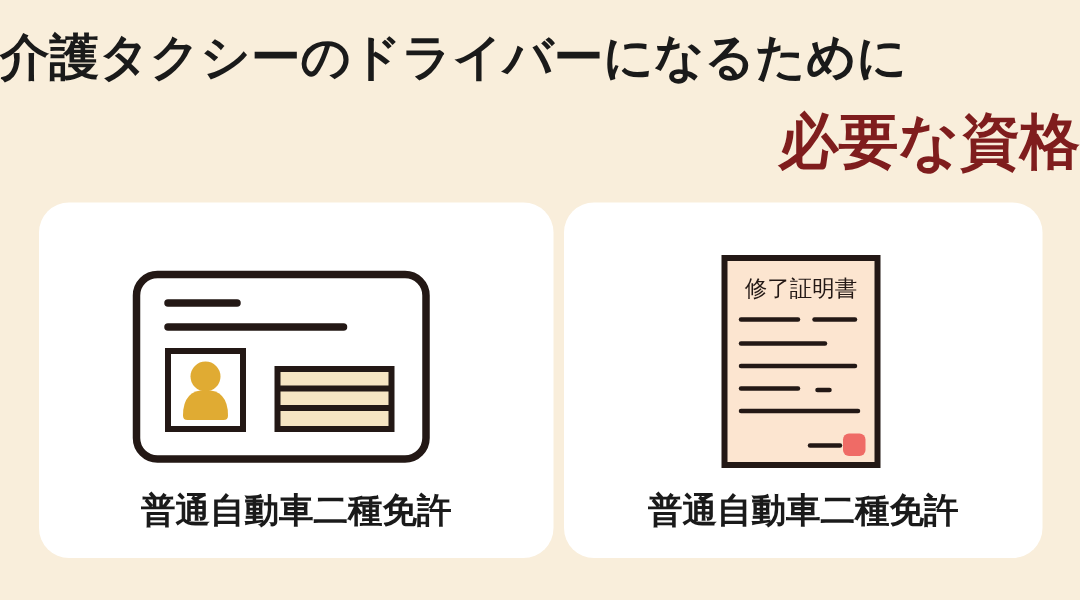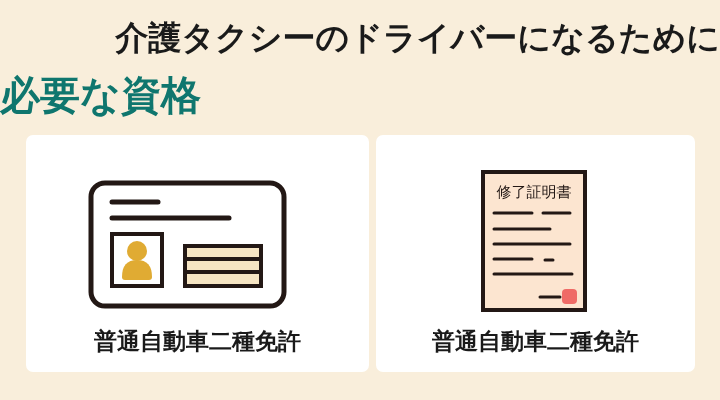--- a/index.html
+++ b/index.html
@@ -3,31 +3,31 @@
 <meta charset="utf-8">
 <style>
   html, body { margin:0; padding:0; }
   body {
     width:720px; height:400px; overflow:hidden;
     background:#f9eedb;
     font-family:"DejaVu Sans", "Liberation Sans", sans-serif;
     position:relative;
   }
   .title-line1 {
-    position:absolute; left:0; top:18px; width:720px; text-align:right;
+    position:absolute; left:0; top:18px; width:720px; text-align:left;
     font-size:33px; font-weight:bold; color:#1a1a1a; letter-spacing:0px;
     line-height:40px;
   }
   .title-line2 {
-    position:absolute; left:0; top:70px; width:720px; text-align:left;
-    font-size:40px; font-weight:bold; color:#0f766e; line-height:50px;
+    position:absolute; left:0; top:70px; width:720px; text-align:right;
+    font-size:40px; font-weight:bold; color:#7f1d1d; line-height:50px;
   }
   .card {
     position:absolute; top:135px; width:319px; height:237px;
-    background:#ffffff; border-radius:7px;
+    background:#ffffff; border-radius:20px;
   }
   .card.left { left:26px;padding-left:24px; }
   .card.right { left:376px; }
   .card-label {
     position:absolute; left:0; width:100%; top:191px; text-align:center;
     font-size:23px; font-weight:bold; color:#1a1a1a; line-height:30px;
   }
   .icon-wrap { position:absolute; }
 </style>
 </head>

